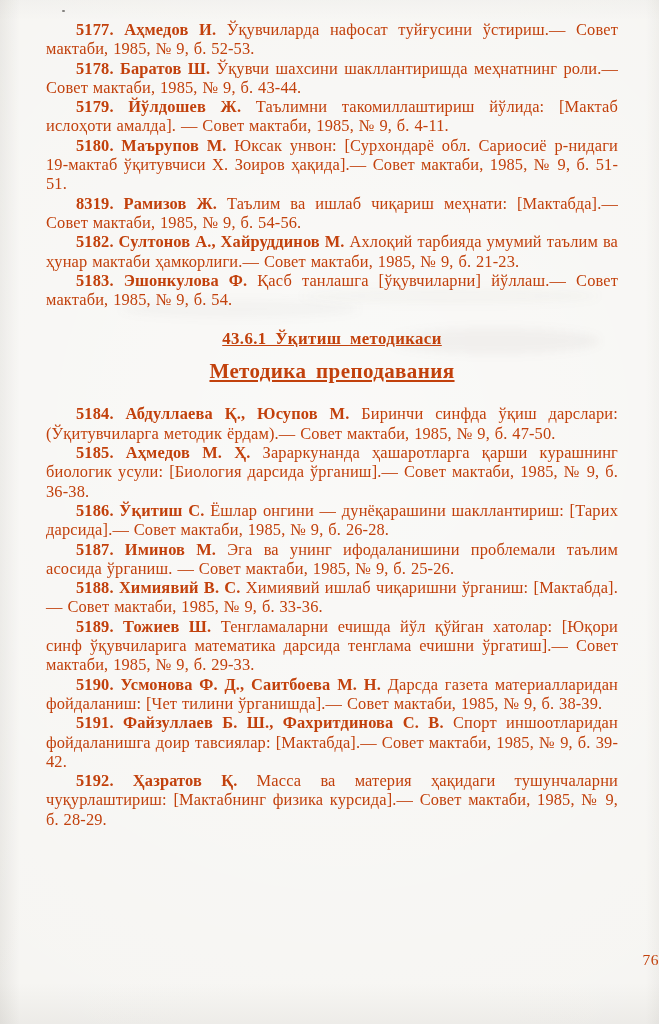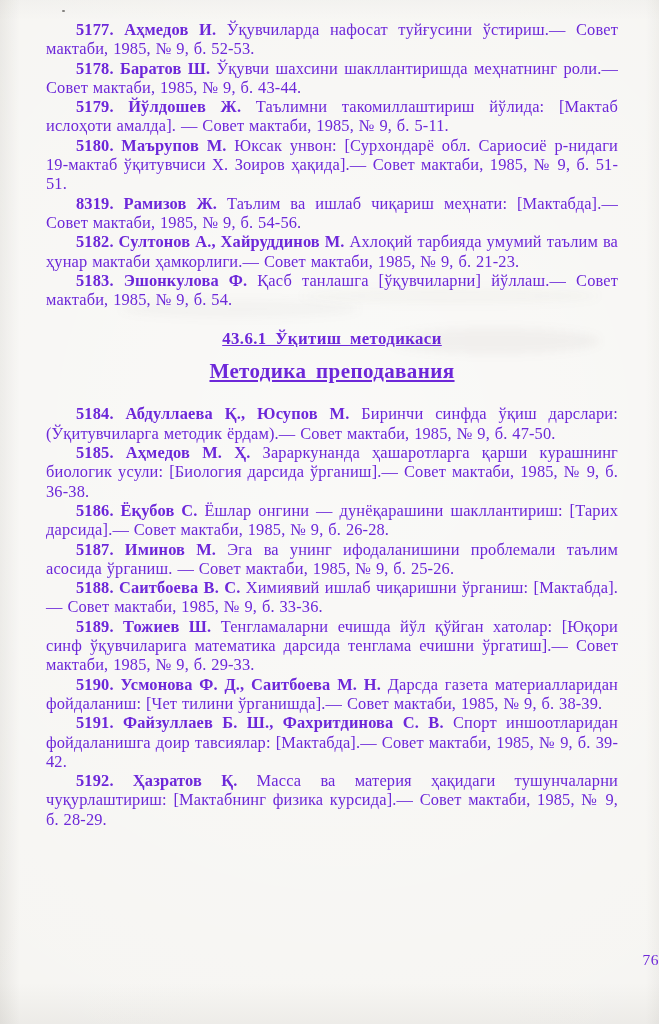--- a/index.html
+++ b/index.html
@@ -2,21 +2,21 @@
 <html><head>
 <meta charset="utf-8">
 <style>
   html,body { margin:0; padding:0; background:#e7e5e1; }
   .page {
     position:relative;
     width:659px; height:1024px;
     background:#f6f5f2;
     overflow:hidden;
     font-family:"Liberation Serif","DejaVu Serif",serif;
-    color:#6d28d9;
+    color:#c2410c;
   }
   .paper-shade {
     position:absolute; inset:0; pointer-events:none;
     background:
       radial-gradient(ellipse 130% 90% at 52% 42%, rgba(255,255,255,0.45), rgba(255,255,255,0) 75%),
       linear-gradient(to right, rgba(110,104,94,0.10), rgba(110,104,94,0) 3%),
       linear-gradient(to left, rgba(110,104,94,0.06), rgba(110,104,94,0) 2%),
       linear-gradient(to top, rgba(110,104,94,0.07), rgba(110,104,94,0) 4%),
       linear-gradient(to bottom, rgba(110,104,94,0.04), rgba(110,104,94,0) 2%);
   }
@@ -54,38 +54,38 @@
   <div class="smudge s1"></div>
   <div class="smudge s2"></div>
   <div class="smudge s3"></div>
   <div class="speck"></div>
 
   <div class="content">
 
     <section>
       <p class="entry"><span class="b">5177.</span> <span class="b">Аҳмедов И.</span> <span>Ўқувчиларда нафосат туйғусини ўстириш.— Совет мактаби, 1985, № 9, б. 52-53.</span></p>
       <p class="entry"><span class="b">5178.</span> <span class="b">Баратов Ш.</span> <span>Ўқувчи шахсини шакллантиришда меҳнатнинг роли.— Совет мактаби, 1985, № 9, б. 43-44.</span></p>
-      <p class="entry"><span class="b">5179.</span> <span class="b">Йўлдошев Ж.</span> <span>Таълимни такомиллаштириш йўлида: [Мактаб ислоҳоти амалда]. — Совет мактаби, 1985, № 9, б. 5-11.</span></p>
+      <p class="entry"><span class="b">5179.</span> <span class="b">Йўлдошев Ж.</span> <span>Таълимни такомиллаштириш йўлида: [Мактаб ислоҳоти амалда]. — Совет мактаби, 1985, № 9, б. 4-11.</span></p>
       <p class="entry"><span class="b">5180.</span> <span class="b">Маърупов М.</span> <span>Юксак унвон: [Сурхондарё обл. Сариосиё р-нидаги 19-мактаб ўқитувчиси Х. Зоиров ҳақида].— Совет мактаби, 1985, № 9, б. 51-51.</span></p>
       <p class="entry"><span class="b">8319.</span> <span class="b">Рамизов Ж.</span> <span>Таълим ва ишлаб чиқариш меҳнати: [Мактабда].— Совет мактаби, 1985, № 9, б. 54-56.</span></p>
       <p class="entry"><span class="b">5182.</span> <span class="b">Султонов А., Хайруддинов М.</span> <span>Ахлоқий тарбияда умумий таълим ва ҳунар мактаби ҳамкорлиги.— Совет мактаби, 1985, № 9, б. 21-23.</span></p>
       <p class="entry"><span class="b">5183.</span> <span class="b">Эшонкулова Ф.</span> <span>Қасб танлашга [ўқувчиларни] йўллаш.— Совет мактаби, 1985, № 9, б. 54.</span></p>
     </section>
 
     <div class="headings">
       <h2 class="h-line1">43.6.1 Ўқитиш методикаси</h2>
       <h3 class="h-line2">Методика преподавания</h3>
     </div>
 
     <section class="section-bottom">
       <p class="entry"><span class="b">5184.</span> <span class="b">Абдуллаева Қ., Юсупов М.</span> <span>Биринчи синфда ўқиш дарслари: (Ўқитувчиларга методик ёрдам).— Совет мактаби, 1985, № 9, б. 47-50.</span></p>
       <p class="entry"><span class="b">5185.</span> <span class="b">Аҳмедов М. Ҳ.</span> <span>Зараркунанда ҳашаротларга қарши курашнинг биологик усули: [Биология дарсида ўрганиш].— Совет мактаби, 1985, № 9, б. 36-38.</span></p>
-      <p class="entry"><span class="b">5186.</span> <span class="b">Ёқубов С.</span> <span>Ёшлар онгини — дунёқарашини шакллантириш: [Тарих дарсида].— Совет мактаби, 1985, № 9, б. 26-28.</span></p>
+      <p class="entry"><span class="b">5186.</span> <span class="b">Ўқитиш С.</span> <span>Ёшлар онгини — дунёқарашини шакллантириш: [Тарих дарсида].— Совет мактаби, 1985, № 9, б. 26-28.</span></p>
       <p class="entry"><span class="b">5187.</span> <span class="b">Иминов М.</span> <span>Эга ва унинг ифодаланишини проблемали таълим асосида ўрганиш. — Совет мактаби, 1985, № 9, б. 25-26.</span></p>
-      <p class="entry"><span class="b">5188.</span> <span class="b">Саитбоева В. С.</span> <span>Химиявий ишлаб чиқаришни ўрганиш: [Мактабда].— Совет мактаби, 1985, № 9, б. 33-36.</span></p>
+      <p class="entry"><span class="b">5188.</span> <span class="b">Химиявий В. С.</span> <span>Химиявий ишлаб чиқаришни ўрганиш: [Мактабда].— Совет мактаби, 1985, № 9, б. 33-36.</span></p>
       <p class="entry"><span class="b">5189.</span> <span class="b">Тожиев Ш.</span> <span>Тенгламаларни ечишда йўл қўйган хатолар: [Юқори синф ўқувчиларига математика дарсида тенглама ечишни ўргатиш].— Совет мактаби, 1985, № 9, б. 29-33.</span></p>
       <p class="entry"><span class="b">5190.</span> <span class="b">Усмонова Ф. Д., Саитбоева М. Н.</span> <span>Дарсда газета материалларидан фойдаланиш: [Чет тилини ўрганишда].— Совет мактаби, 1985, № 9, б. 38-39.</span></p>
       <p class="entry"><span class="b">5191.</span> <span class="b">Файзуллаев Б. Ш., Фахритдинова С. В.</span> <span>Спорт иншоотларидан фойдаланишга доир тавсиялар: [Мактабда].— Совет мактаби, 1985, № 9, б. 39-42.</span></p>
       <p class="entry"><span class="b">5192.</span> <span class="b">Ҳазратов Қ.</span> <span>Масса ва материя ҳақидаги тушунчаларни чуқурлаштириш: [Мактабнинг физика курсида].— Совет мактаби, 1985, № 9, б. 28-29.</span></p>
     </section>
 
   </div>
 
   <div class="page-number">76</div>
 </div>

